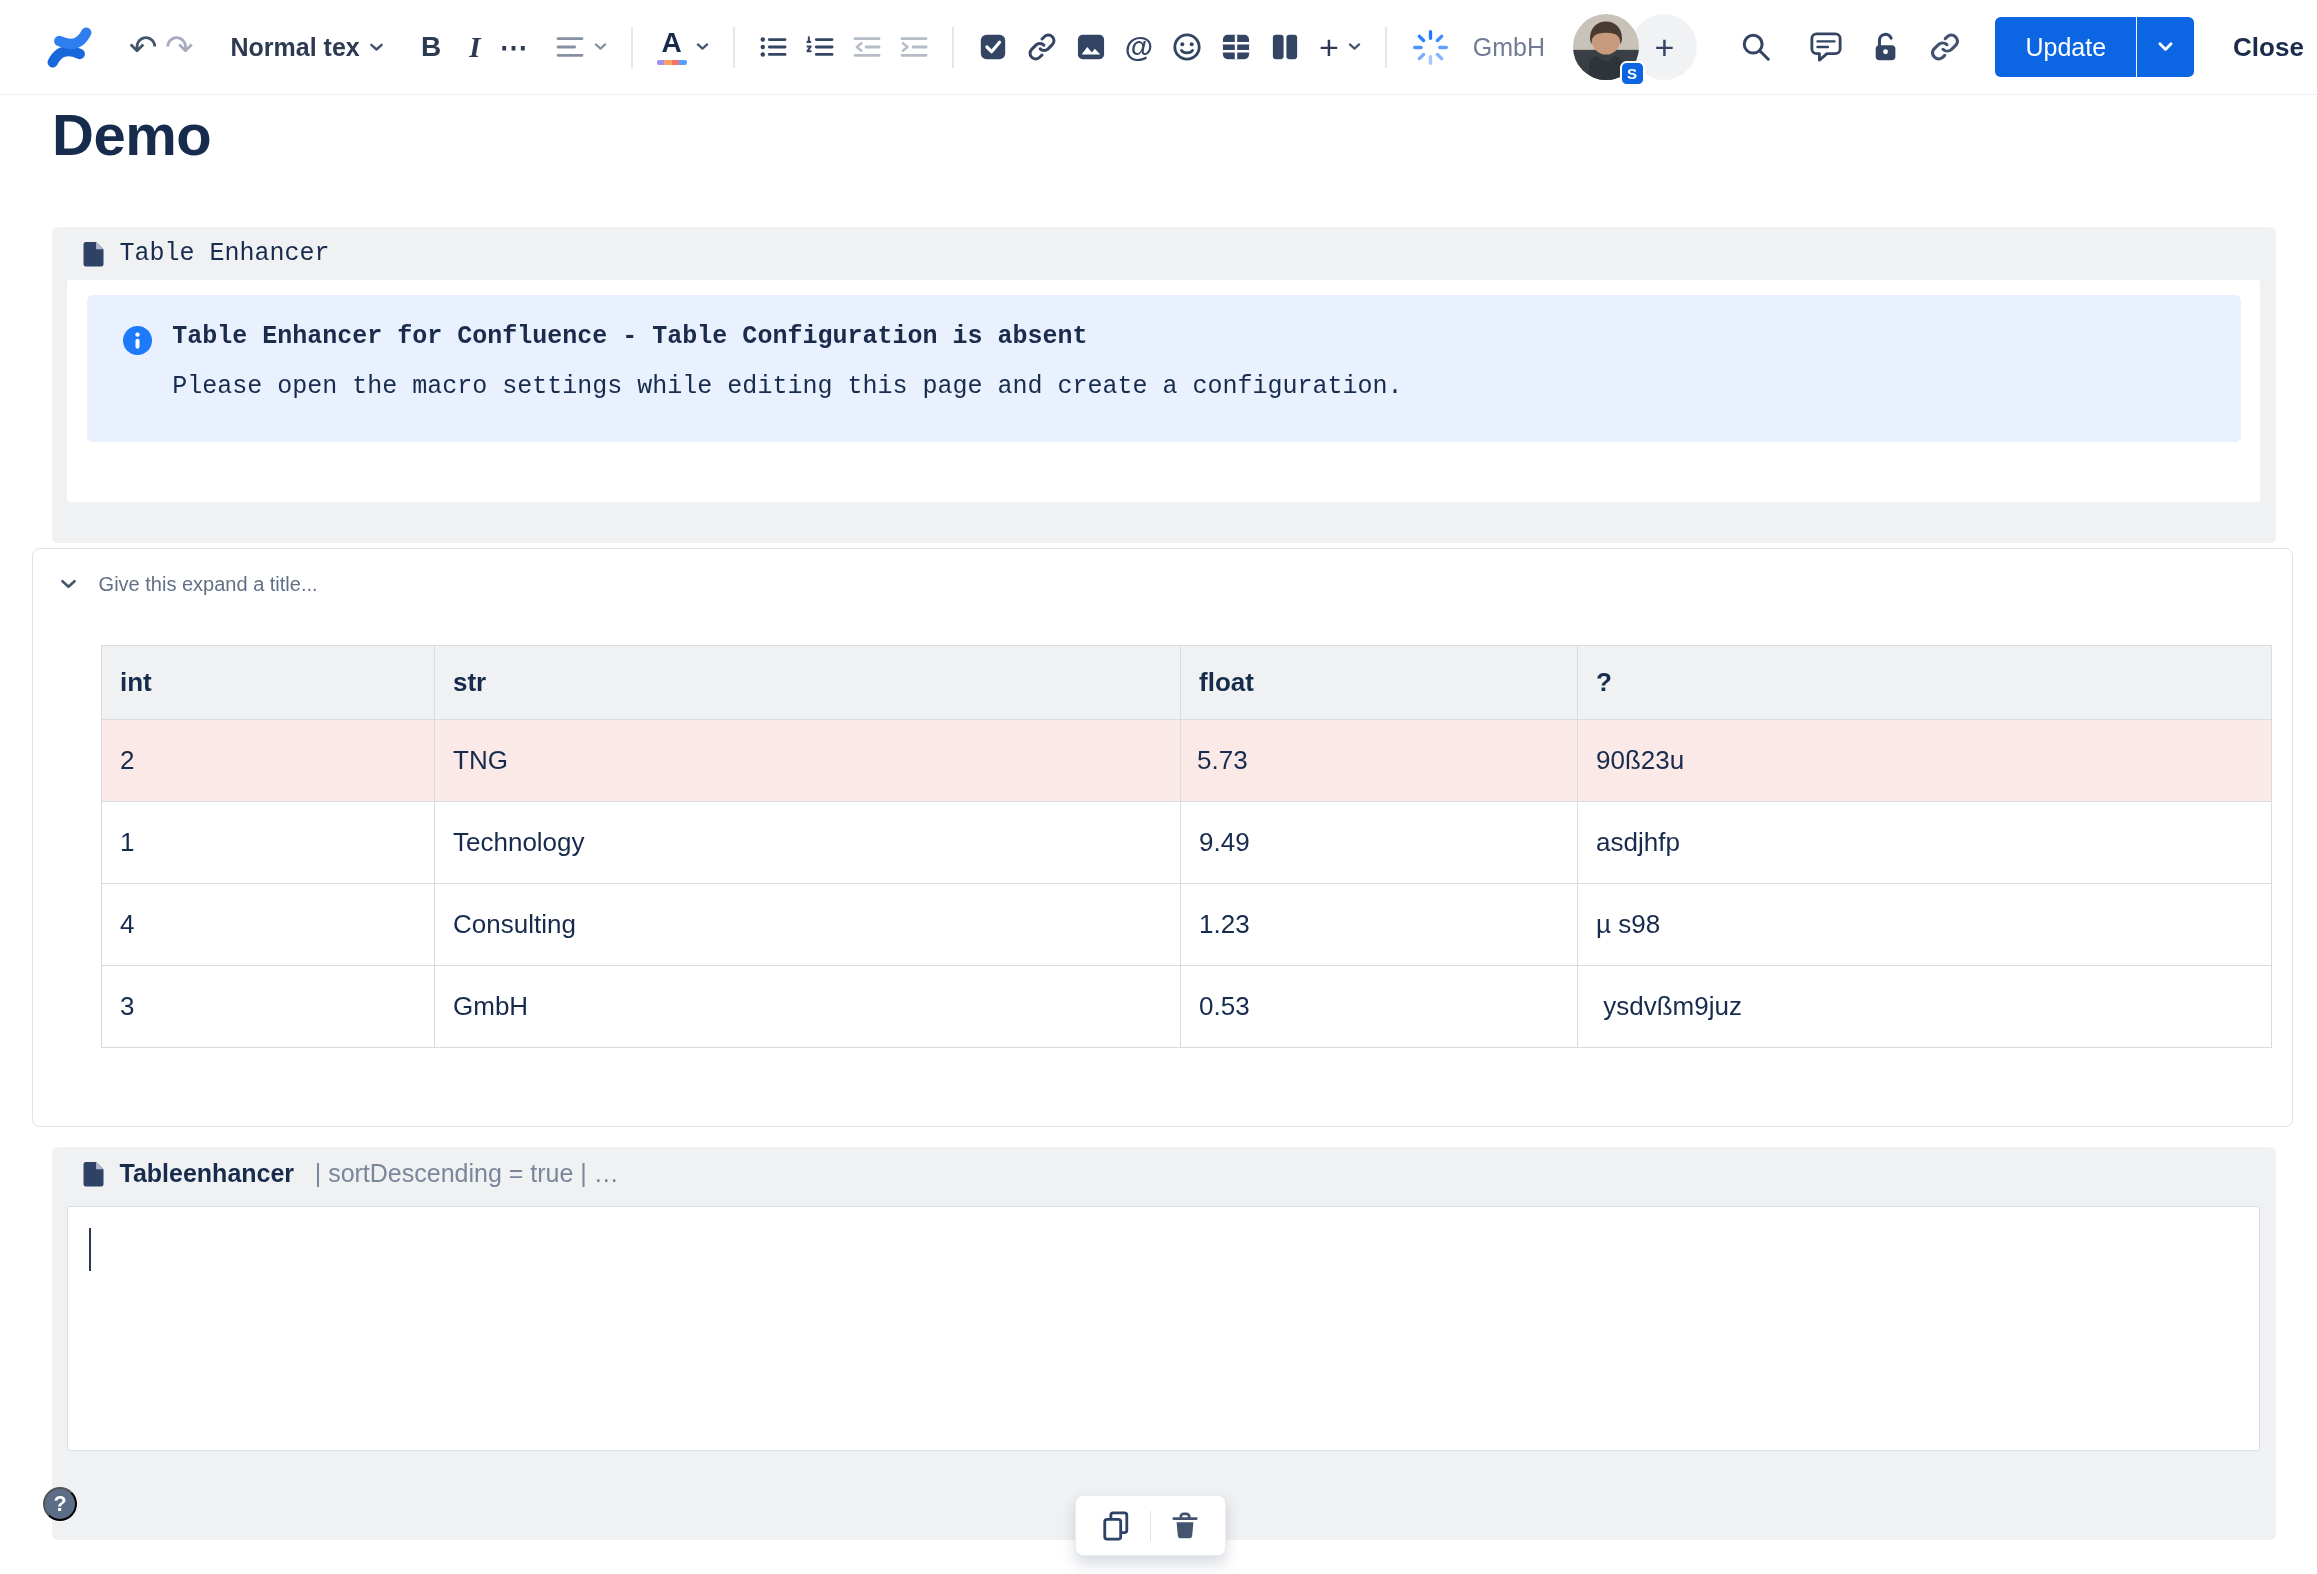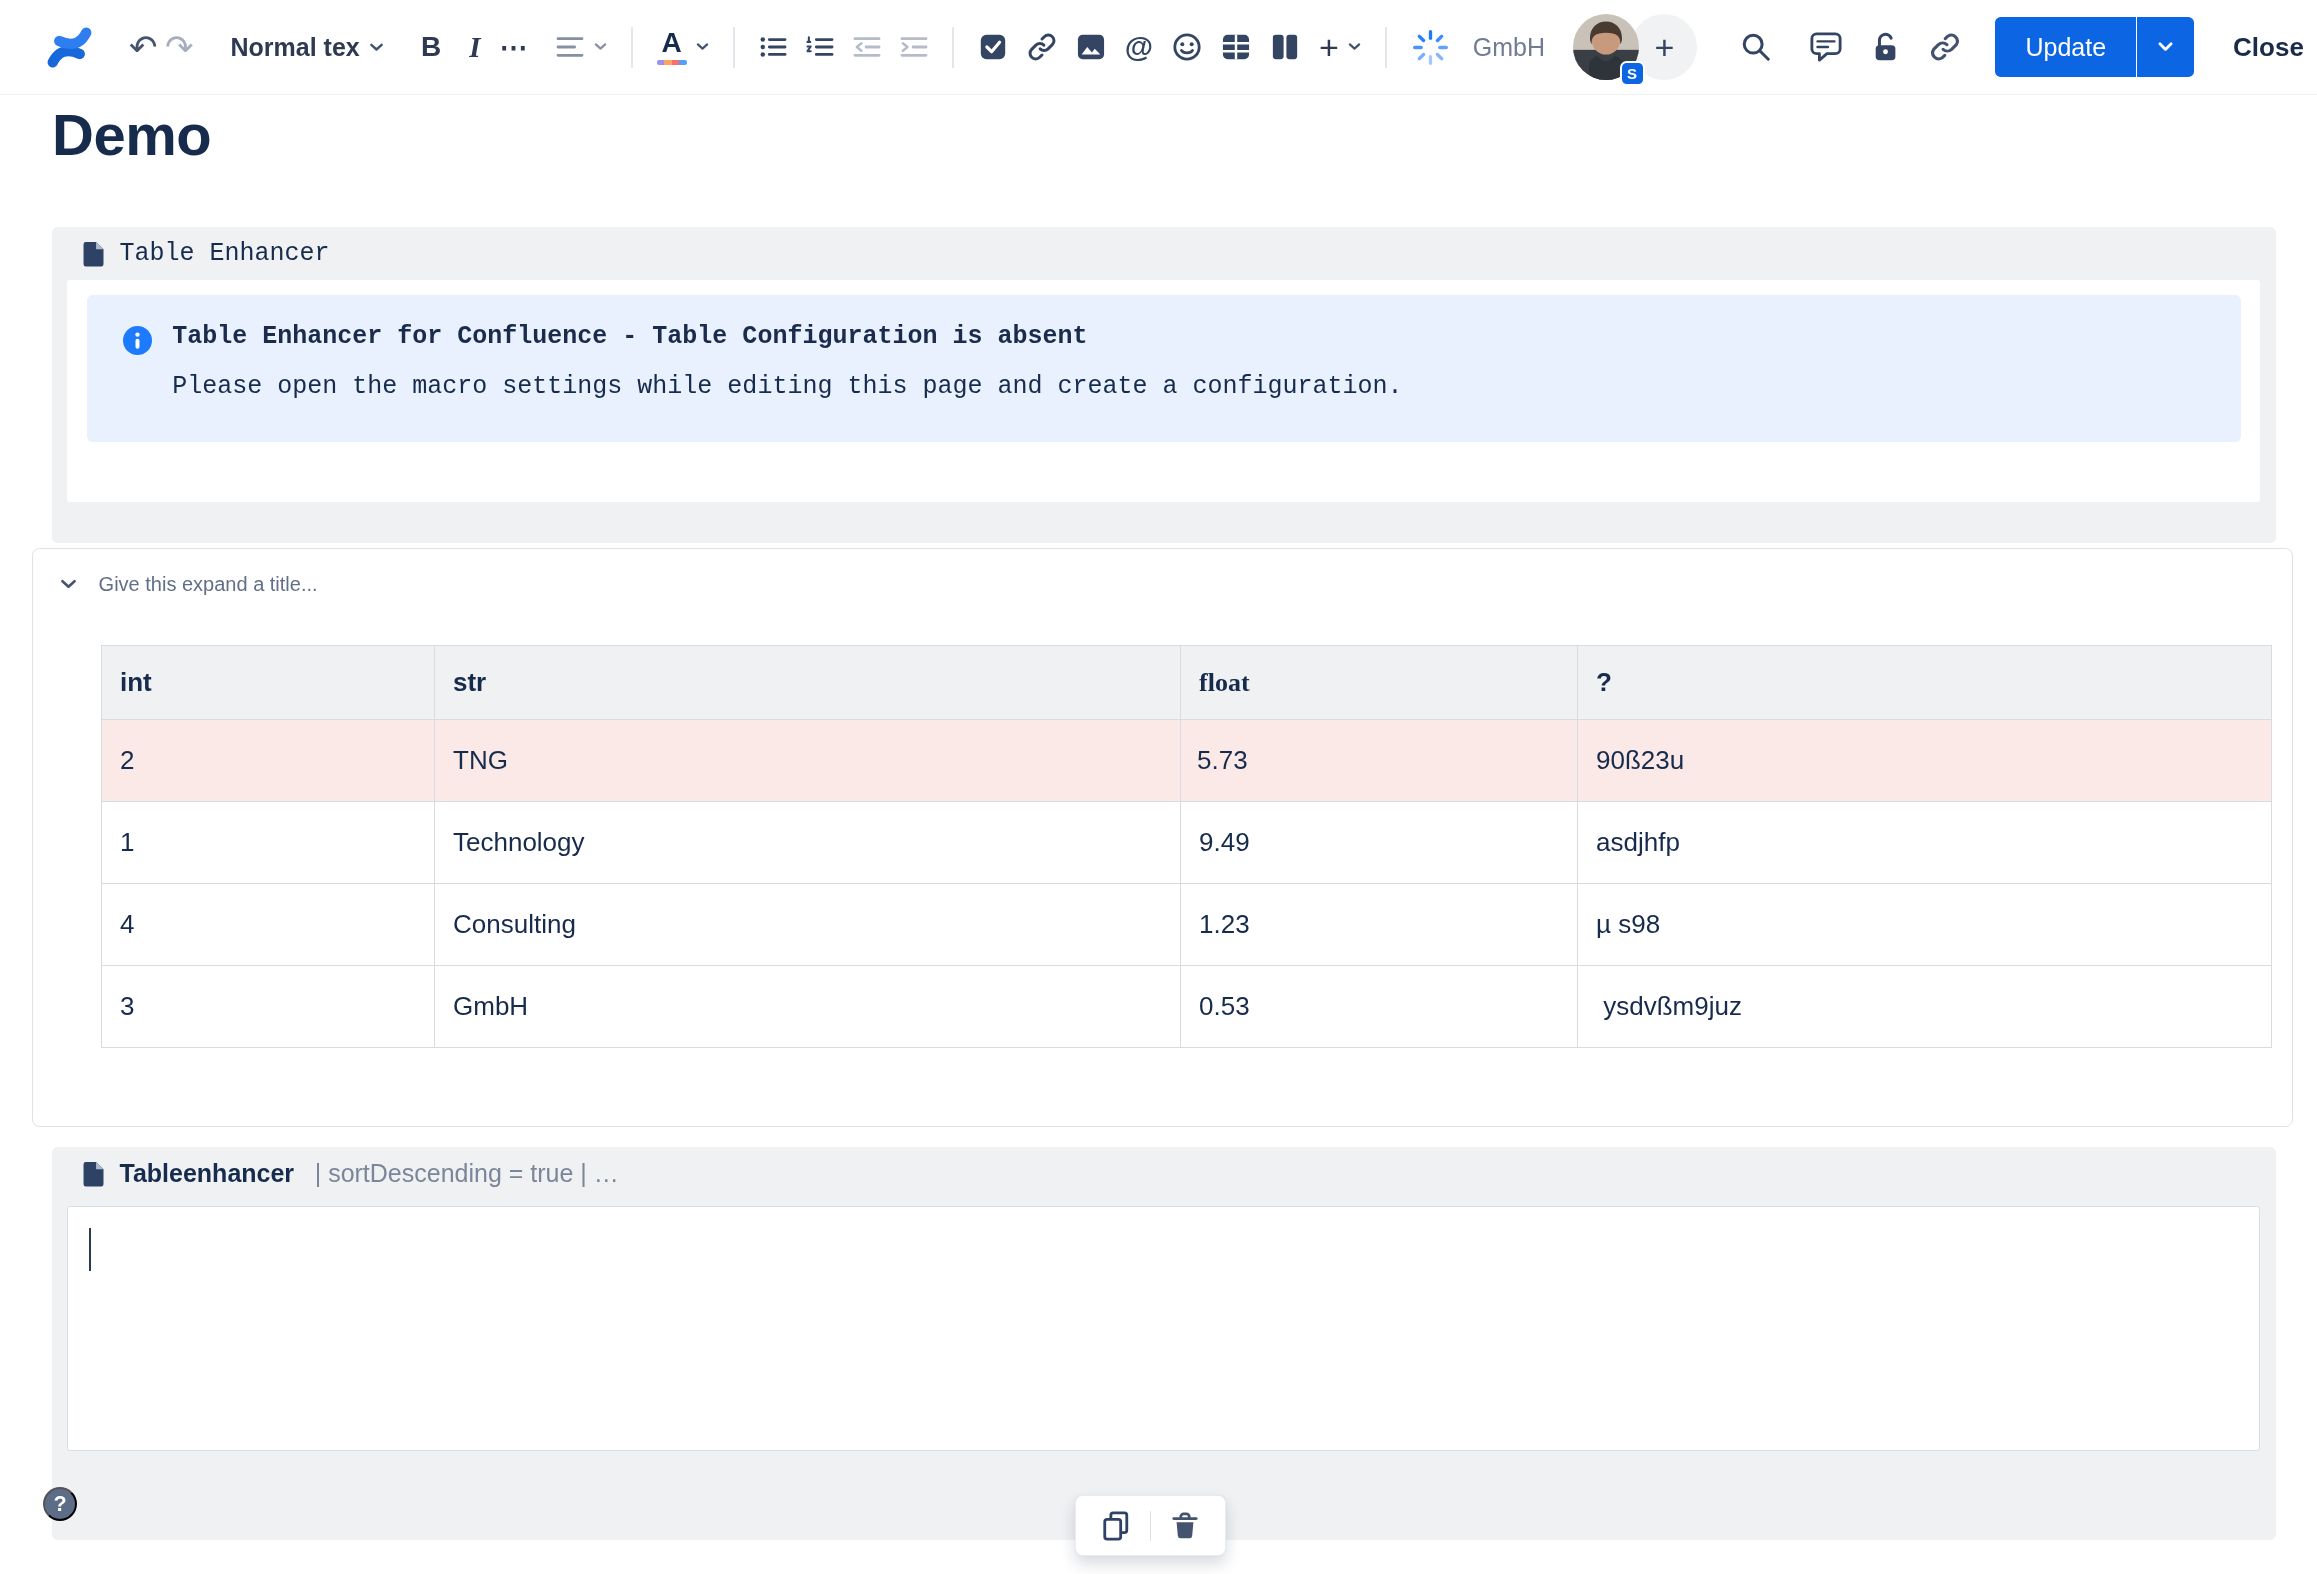--- a/index.html
+++ b/index.html
@@ -70,21 +70,21 @@
   .expand-box { position:absolute; left:32px; top:453px; width:2261px; height:579px;
     background:#fff; border:1.9px solid #DFE1E6; border-radius:7.5px; }
   .expand-head { display:flex; align-items:center; gap:20.6px; padding:24px 0 0 26px; }
   .expand-title { font-size:20px; color:#626F86; }
   table.data { border-collapse:collapse; margin:49px 0 0 68px; table-layout:fixed; }
   table.data th, table.data td { border:1.9px solid #D8DCE1; font-size:26px; text-align:left;
     padding:0 0 0 18px; vertical-align:middle; white-space:pre-wrap; color:#172B4D; }
   table.data th { background:#F0F1F3; font-weight:700; height:74px; }
   table.data td { height:82px; background:#fff; }
   table.data .c0 { width:333px; } table.data .c1 { width:746px; }
-  table.data .c2 { width:397px;font-family:Liberation Serif, serif; } table.data .c3 { width:694px; }
+  table.data .c2 { width:397px; } table.data .c3 { width:694px; }
 
   
   .macro2 { top:1052px; height:393px; }
   .macro2-name { font-weight:700; }
   .macro2-params { color:#7A8699; font-weight:400; margin-left:5.6px; }
   .macro2-body { position:absolute; left:15px; top:59px; width:2193px; height:245px;
     background:#fff; border:1.9px solid #D9DDE4; border-radius:2.8px; }
   .caret { position:absolute; left:20.6px; top:20.6px; width:2.8px; height:43px; background:#2A3A55; }
 
   

